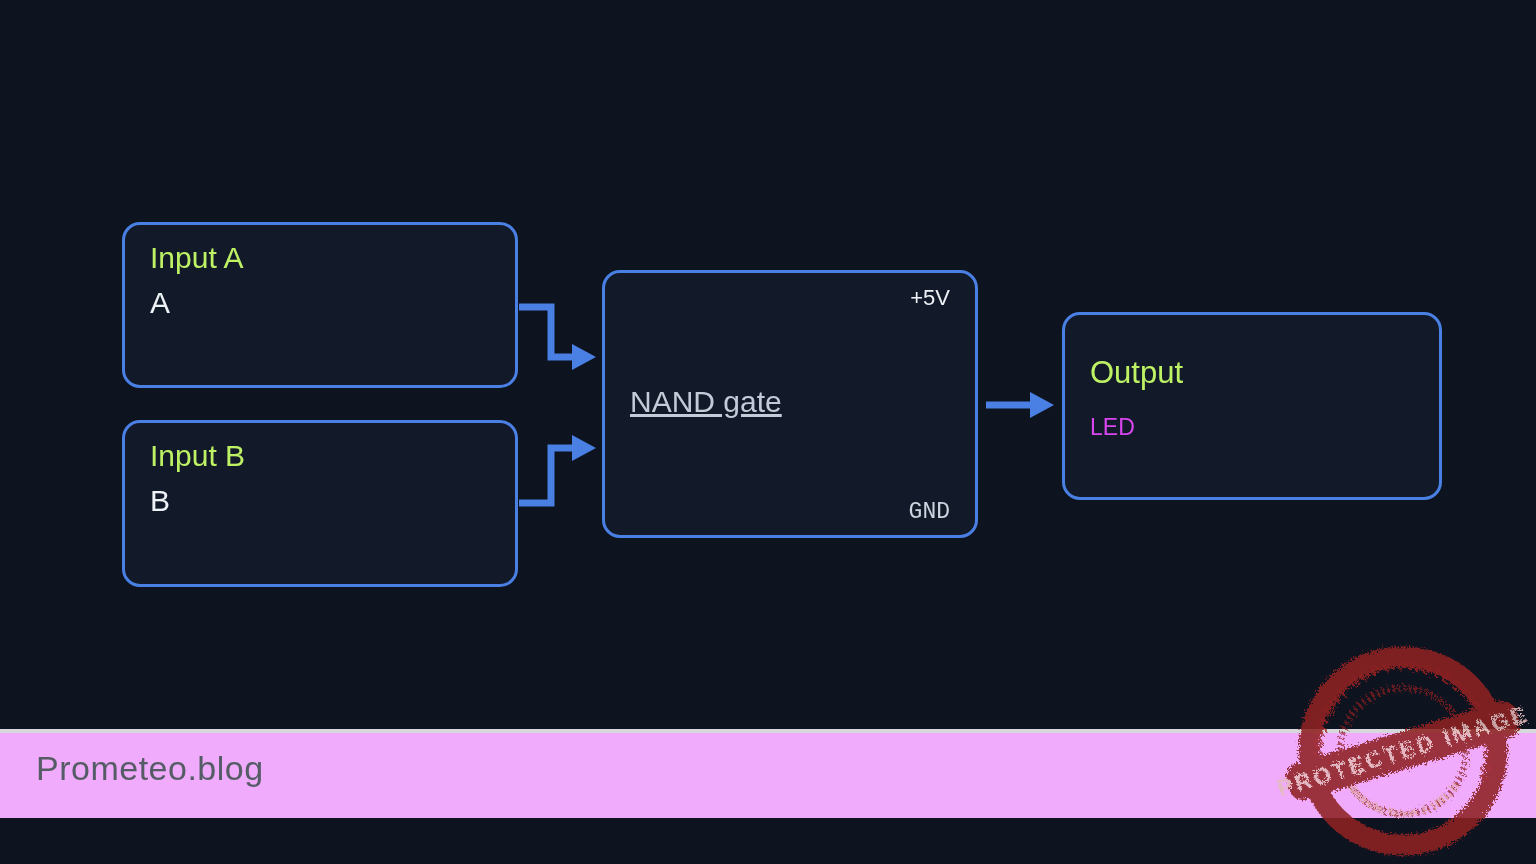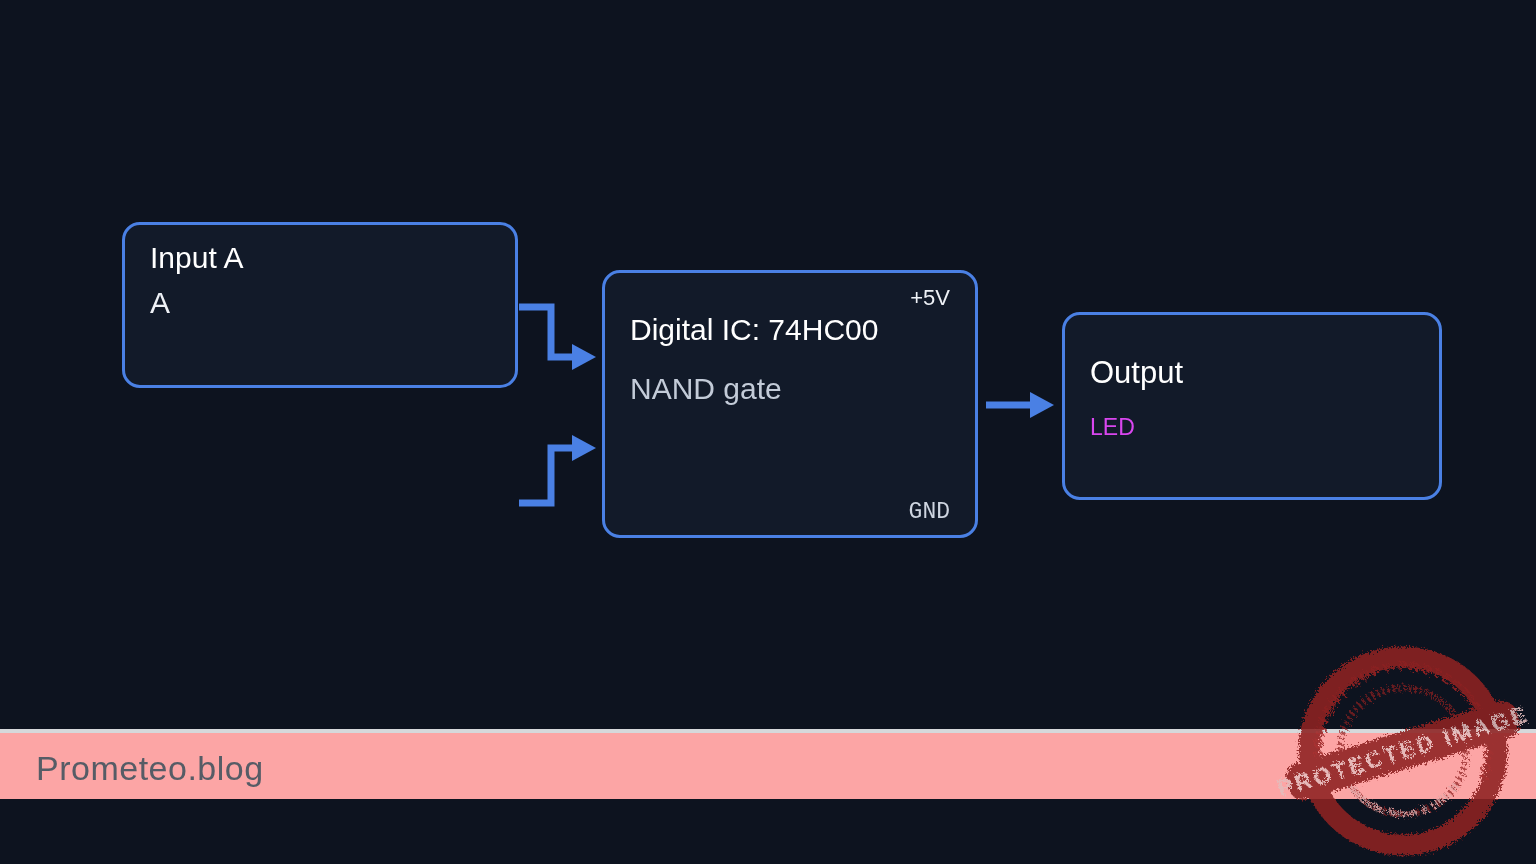--- a/index.html
+++ b/index.html
@@ -18,31 +18,31 @@
     border: 3px solid #4a80e4;
     border-radius: 18px;
   }
   #node-input-a { left: 122px; top: 222px; width: 396px; height: 166px; }
   #node-input-b { left: 122px; top: 420px; width: 396px; height: 167px; }
   #node-ic      { left: 602px; top: 270px; width: 376px; height: 268px; }
   #node-output  { left: 1062px; top: 312px; width: 380px; height: 188px; }
 
   .node .node-title {
     position: absolute; left: 25px;
-    font-size: 30px; color: #ffffff; white-space: nowrap;
+    font-size: 30px; color: #bef264; white-space: nowrap;
   }
   .node .node-subtitle {
     position: absolute; left: 25px;
     font-size: 30px; color: #eef1f6; white-space: nowrap;
   }
   #node-input-a .node-title,  #node-input-b .node-title  { top: 16px; }
   #node-input-a .node-subtitle, #node-input-b .node-subtitle { top: 61px; }
 
   #node-ic .node-title { top: 40px; }
-  #node-ic .node-subtitle { top: 99px; color: #c3cbd8; }
+  #node-ic .node-subtitle { top: 112px; color: #c3cbd8; text-decoration: underline; }
   #node-ic .pin-top {
     position: absolute; top: 12px; right: 25px;
     font-size: 22px; color: #eef1f6; margin-left: 47px;
   }
   #node-ic .pin-bottom {
     position: absolute; bottom: 10px; right: 25px;
     font-size: 23px; color: #ced5e0; font-family: Liberation Mono, monospace;
   }
 
   #node-output .node-title { top: 40px; font-size: 31px; }
@@ -50,22 +50,22 @@
 
   
   .connectors { position: absolute; inset: 0; pointer-events: none; }
 
   
   .footer-strip {
     position: absolute; left: 0; top: 729px; width: 1536px; height: 4px;
     background: #d6d8db; z-index: 3;
   }
   .footer-bar {
-    position: absolute; left: 0; top: 733px; width: 1536px; height: 66px;
-    background: #fca5a5; z-index: 3;
+    position: absolute; left: 0; top: 733px; width: 1536px; height: 85px;
+    background: #f0abfc; z-index: 3;
   }
   .footer-brand {
     position: absolute; left: 36px; top: 16px;
     font-size: 34px; color: #565c66; letter-spacing: 0.5px;
   }
 
   
   .stamp {
     position: absolute; left: 1253px; top: 601px;
     width: 300px; height: 300px;
@@ -75,24 +75,27 @@
 </head>
 <body>
 
 <div class="stage">
 
   <div class="node" id="node-input-a">
     <div class="node-title">Input A</div>
     <div class="node-subtitle">A</div>
   </div>
 
+  <div class="node" id="node-input-b">
+    <div class="node-title">Input B</div>
+    <div class="node-subtitle">B</div>
+  </div>
 
   <div class="node" id="node-ic">
     <div class="pin-top">+5V</div>
-    <div class="node-title">Digital IC: 74HC00</div>
     <div class="node-subtitle">NAND gate</div>
     <div class="pin-bottom">GND</div>
   </div>
 
   <div class="node" id="node-output">
     <div class="node-title">Output</div>
     <div class="node-subtitle">LED</div>
   </div>
 
   <svg class="connectors" width="1536" height="864" viewBox="0 0 1536 864">

